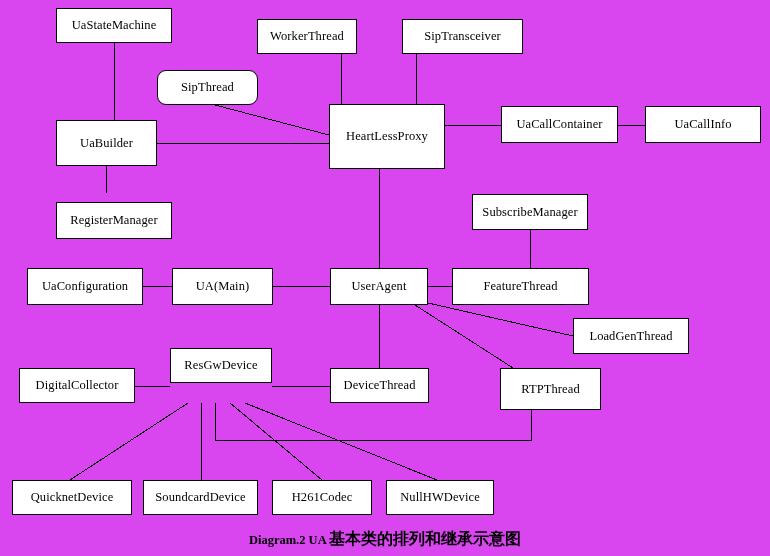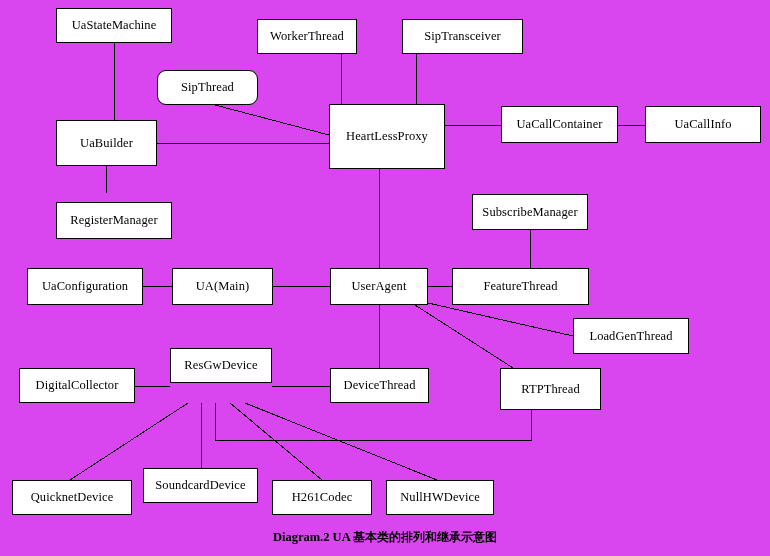--- a/index.html
+++ b/index.html
@@ -53,21 +53,21 @@
     text-align: center;
     font-family: "Liberation Serif", "DejaVu Serif", serif;
     font-weight: bold;
     font-size: 12.5px;
     color: #000000;
     white-space: nowrap;
   }
   #figure-caption .cap-cn {
     font-family: "DejaVu Sans", "Liberation Sans", sans-serif;
     font-weight: bold;
-    font-size: 12px;
+    font-size: 16px;
   }
 </style>
 </head>
 <body>
 
 <div id="diagram-root">
 
   <svg id="edge-layer" viewBox="0 0 770 556" width="770" height="556" xmlns="http://www.w3.org/2000/svg">
       <polyline points="114,43 114,120" fill="none" stroke="#000000" stroke-width="1" shape-rendering="crispEdges"></polyline>
       <polyline points="341,54 341,104" fill="none" stroke="#000000" stroke-width="1" shape-rendering="crispEdges"></polyline>
@@ -148,21 +148,21 @@
       </div>
       <div class="node" style="left: 330px; top: 368px; width: 99px; height: 35px;">
         <span class="node-label">DeviceThread</span>
       </div>
       <div class="node" style="left: 473px; top: 368px; width: 101px; height: 42px; margin-left: 27px;">
         <span class="node-label">RTPThread</span>
       </div>
       <div class="node" style="left: 12px; top: 480px; width: 120px; height: 35px;">
         <span class="node-label">QuicknetDevice</span>
       </div>
-      <div class="node" style="left: 143px; top: 468px; width: 115px; height: 35px;">
+      <div class="node" style="left: 143px; top: 480px; width: 115px; height: 35px;">
         <span class="node-label">SoundcardDevice</span>
       </div>
       <div class="node" style="left: 272px; top: 480px; width: 100px; height: 35px;">
         <span class="node-label">H261Codec</span>
       </div>
       <div class="node" style="left: 386px; top: 480px; width: 108px; height: 35px;">
         <span class="node-label">NullHWDevice</span>
       </div>
     </div>
 

